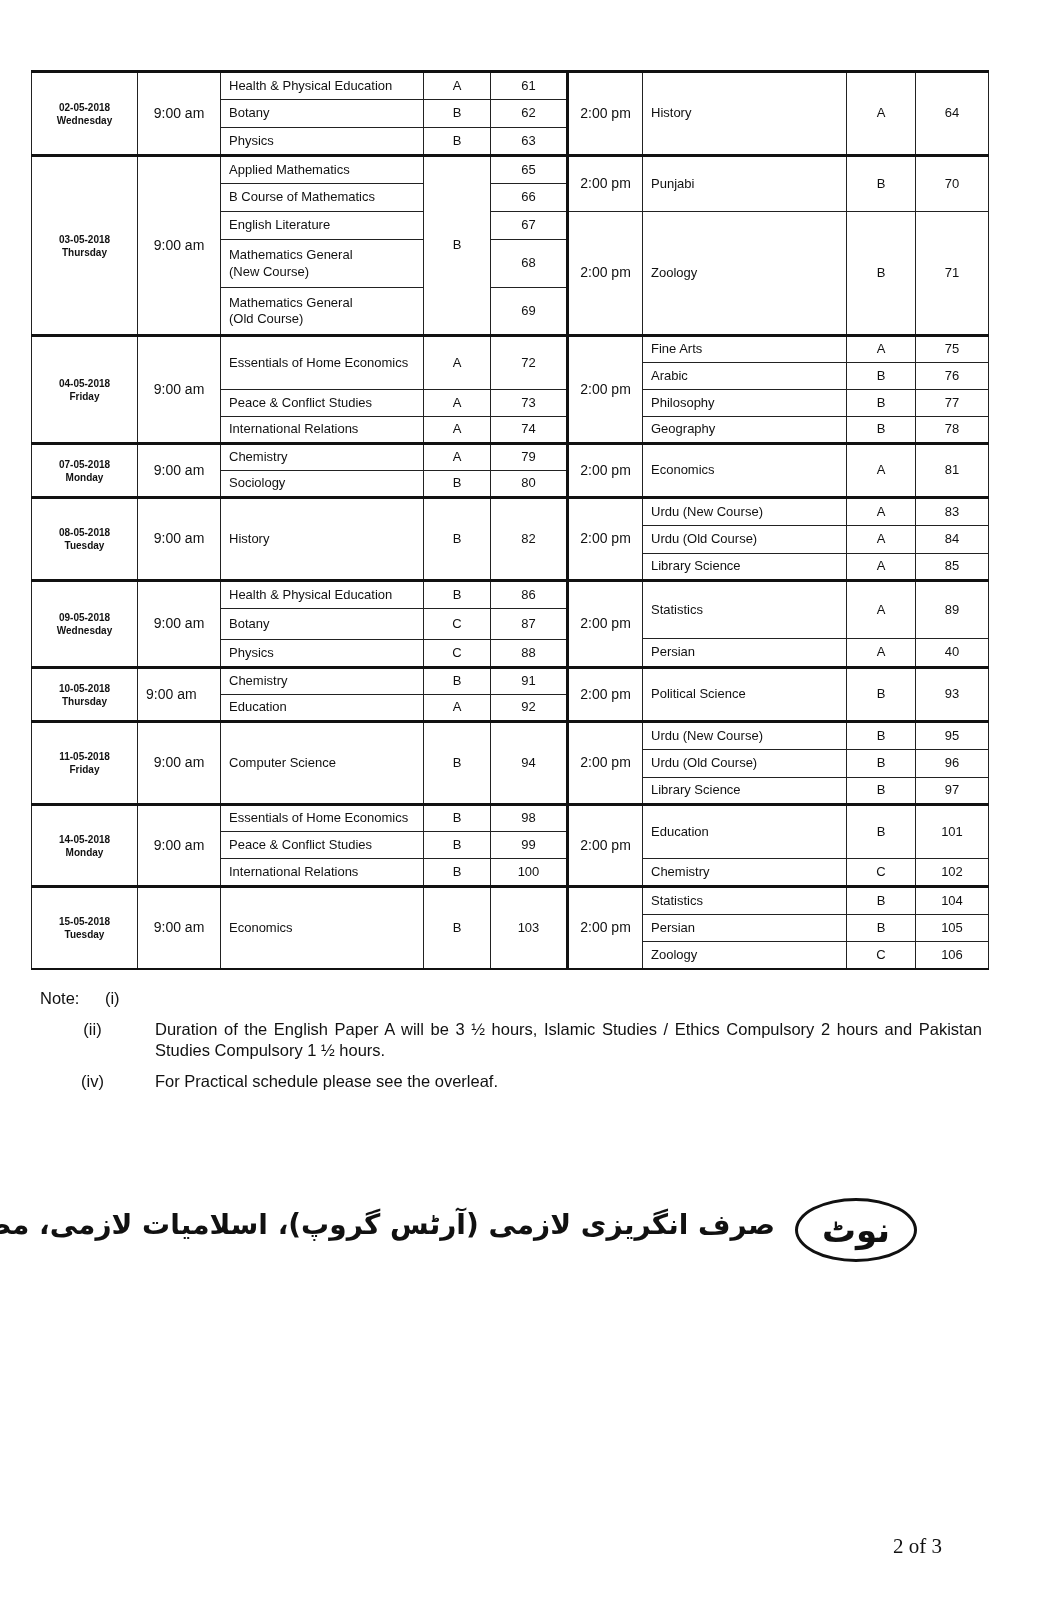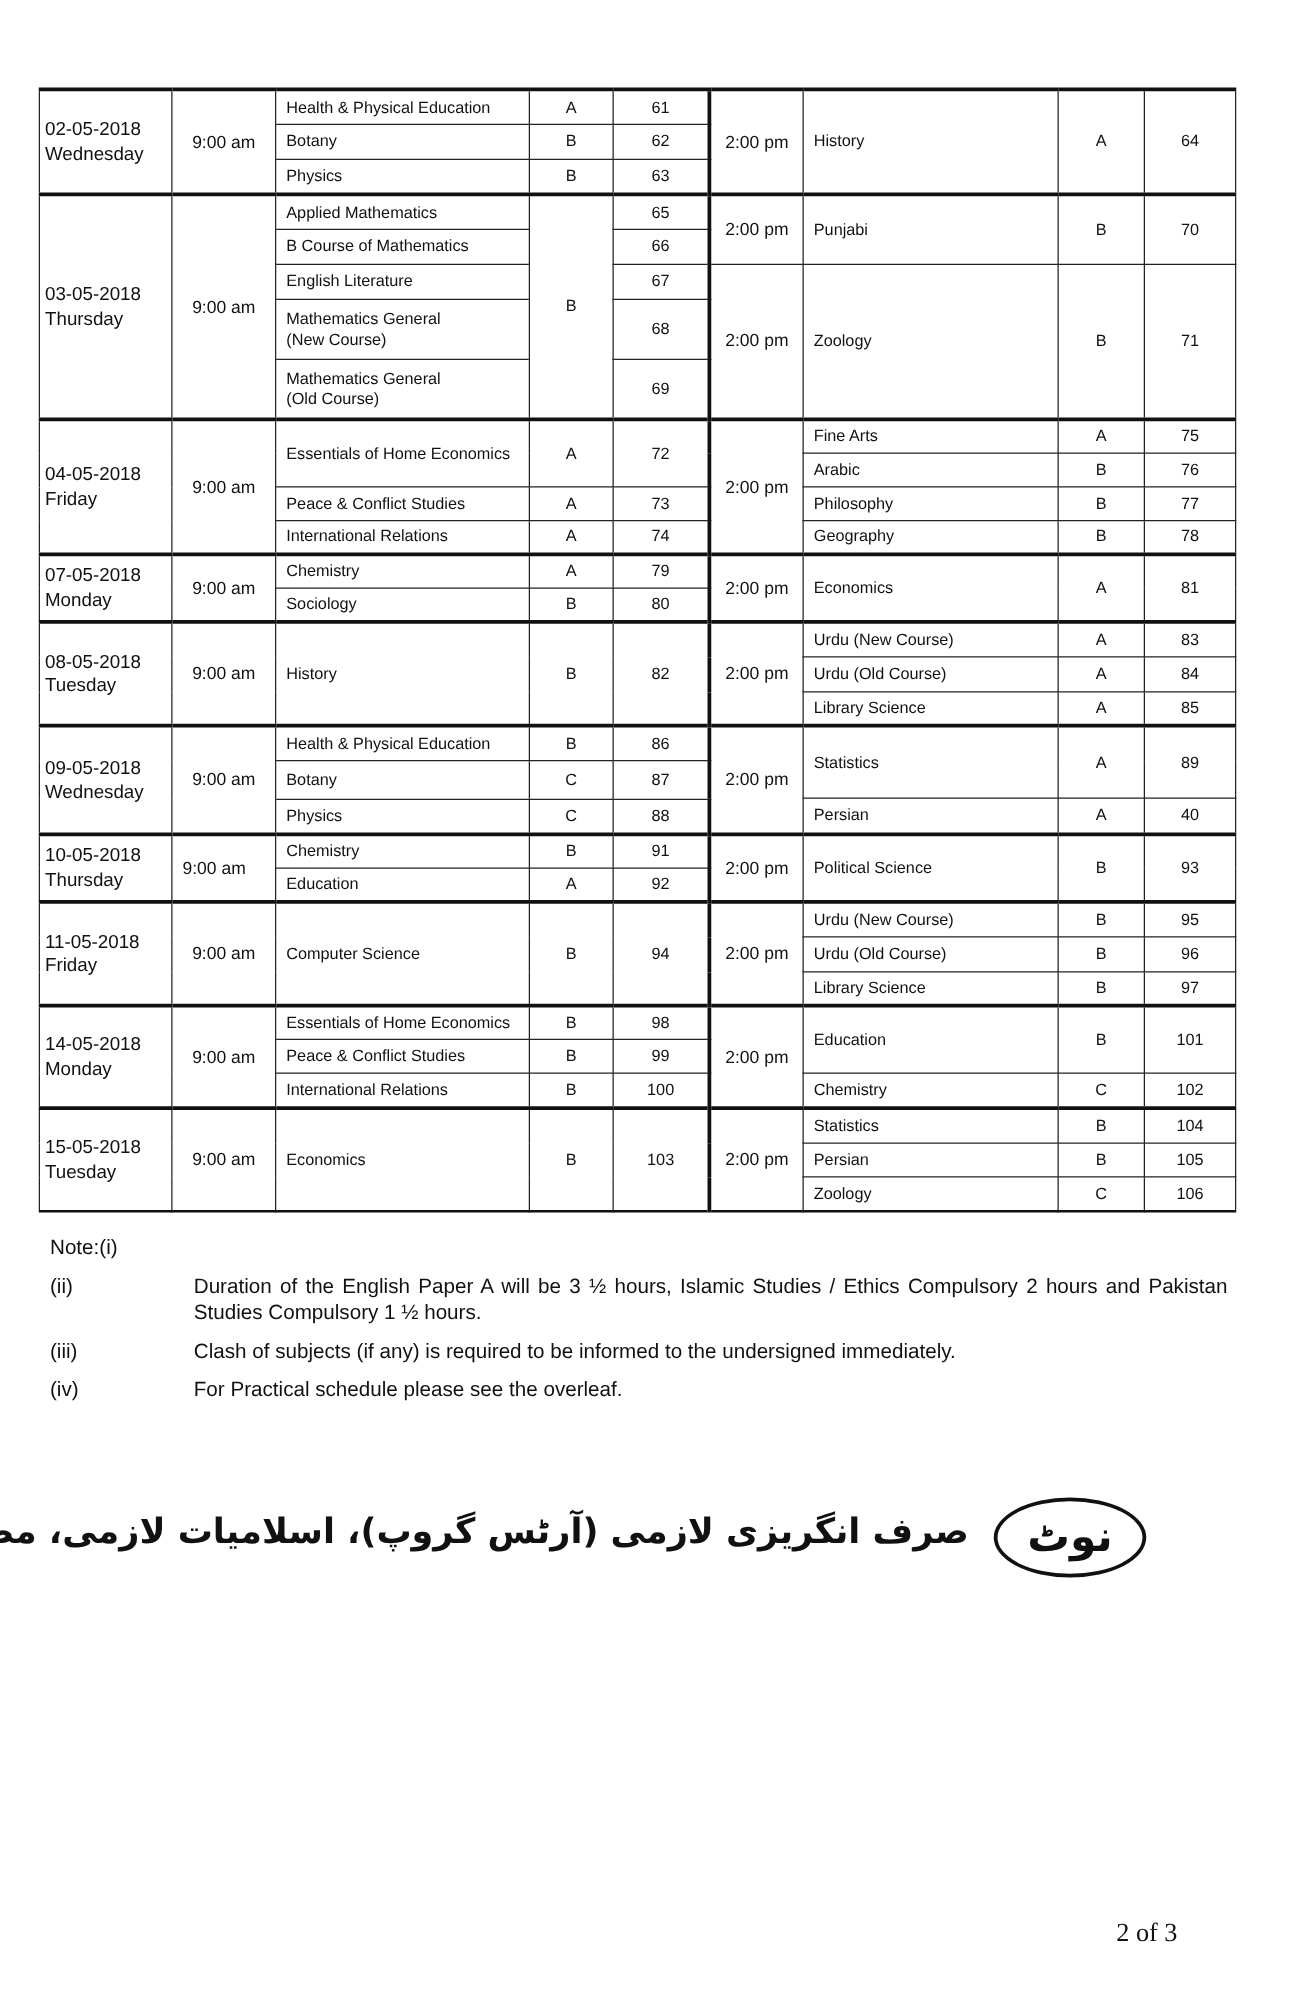--- a/index.html
+++ b/index.html
@@ -1,28 +1,28 @@
 <!DOCTYPE html>
 <html><head>
 <meta charset="utf-8">
 <style>
   html, body { margin: 0; padding: 0; background: #ffffff; }
   body { width: 1046px; height: 1600px; position: relative; font-family: "Liberation Sans", sans-serif; color: #111; overflow: hidden; }
   .sched { position: absolute; left: 31px; top: 70px; width: 957px; border-collapse: collapse; table-layout: fixed; font-size: 13px; }
   .sched td { border: 1px solid #222; padding: 0 4px; vertical-align: middle; line-height: 1.25; }
   .sched td.c { text-align: center; }
-  .sched td.date { font-weight: normal; font-size: 15px; line-height: 1.3; }
+  .sched td.date { text-align: center; font-weight: bold; font-size: 10px; line-height: 1.3; }
   .sched td.t { text-align: center; font-size: 14px; }
   .sched td.s { padding-left: 8px; margin-top: 47px; }
   .sched tr.first td { border-top: 3px solid #111; }
   .sched td.pm { border-left: 3px solid #111; }
   .sched { border-bottom: 2px solid #111; border-left: 1.5px solid #111; border-right: 1.5px solid #111; }
   .notes { position: absolute; left: 40px; top: 988px; width: 942px; font-size: 16.5px; line-height: 21px; }
   .note { display: flex; margin-bottom: 10px; }
-  .note .lbl { width: 105px; flex: none; text-align: left; padding-right: 0; box-sizing: border-box; }
+  .note .lbl { width: 105px; flex: none; text-align: center; padding-right: 0; box-sizing: border-box; }
   .note .lbl .nk { float: left; }
   .note .txt { margin-left: 10px; text-align: justify; }
   .urdu { position: absolute; left: 95px; top: 1200px; width: 820px; height: 100px; }
   .urdu .line1 { position: absolute; right: 140px; top: 8px; font-family: "DejaVu Sans", sans-serif; font-size: 28px; font-weight: bold; direction: rtl; white-space: nowrap; }
   .urdu .line2 { position: absolute; right: 150px; top: 60px; font-family: "DejaVu Sans", sans-serif; font-size: 28px; font-weight: bold; direction: rtl; white-space: nowrap; }
   .badge { position: absolute; left: 795px; top: 1198px; width: 122px; height: 64px; border: 3px solid #111; border-radius: 50%; box-sizing: border-box; display: flex; align-items: center; justify-content: center; font-family: "DejaVu Sans", sans-serif; font-size: 34px; font-weight: bold; direction: rtl; }
   .pageno { position: absolute; left: 893px; top: 1534px; font-family: "Liberation Serif", serif; font-size: 21px; }
 </style>
 </head>
 <body>
@@ -320,24 +320,20 @@
 
 <div class="notes">
   <div class="note">
     <div class="lbl"><span class="nk">Note:</span><span>(i)</span></div>
   </div>
   <div class="note">
     <div class="lbl">(ii)</div>
     <div class="txt">Duration of the English Paper A will be 3 ½  hours, Islamic Studies / Ethics Compulsory 2 hours and Pakistan Studies Compulsory 1 ½  hours.</div>
   </div>
   <div class="note">
-    <div class="lbl">(iii)</div>
-    <div class="txt">Clash of subjects (if any) is required to be informed to the undersigned immediately.</div>
-  </div>
-  <div class="note">
     <div class="lbl">(iv)</div>
     <div class="txt">For Practical schedule please see the overleaf.</div>
   </div>
 </div>
 
 <div class="urdu">
   <div class="line1">صرف انگریزی لازمی (آرٹس گروپ)، اسلامیات لازمی، مطالعہ پاکستان لازمی، عربی اختیاری اور</div>
 </div>
 <div class="badge">نوٹ</div>
 

